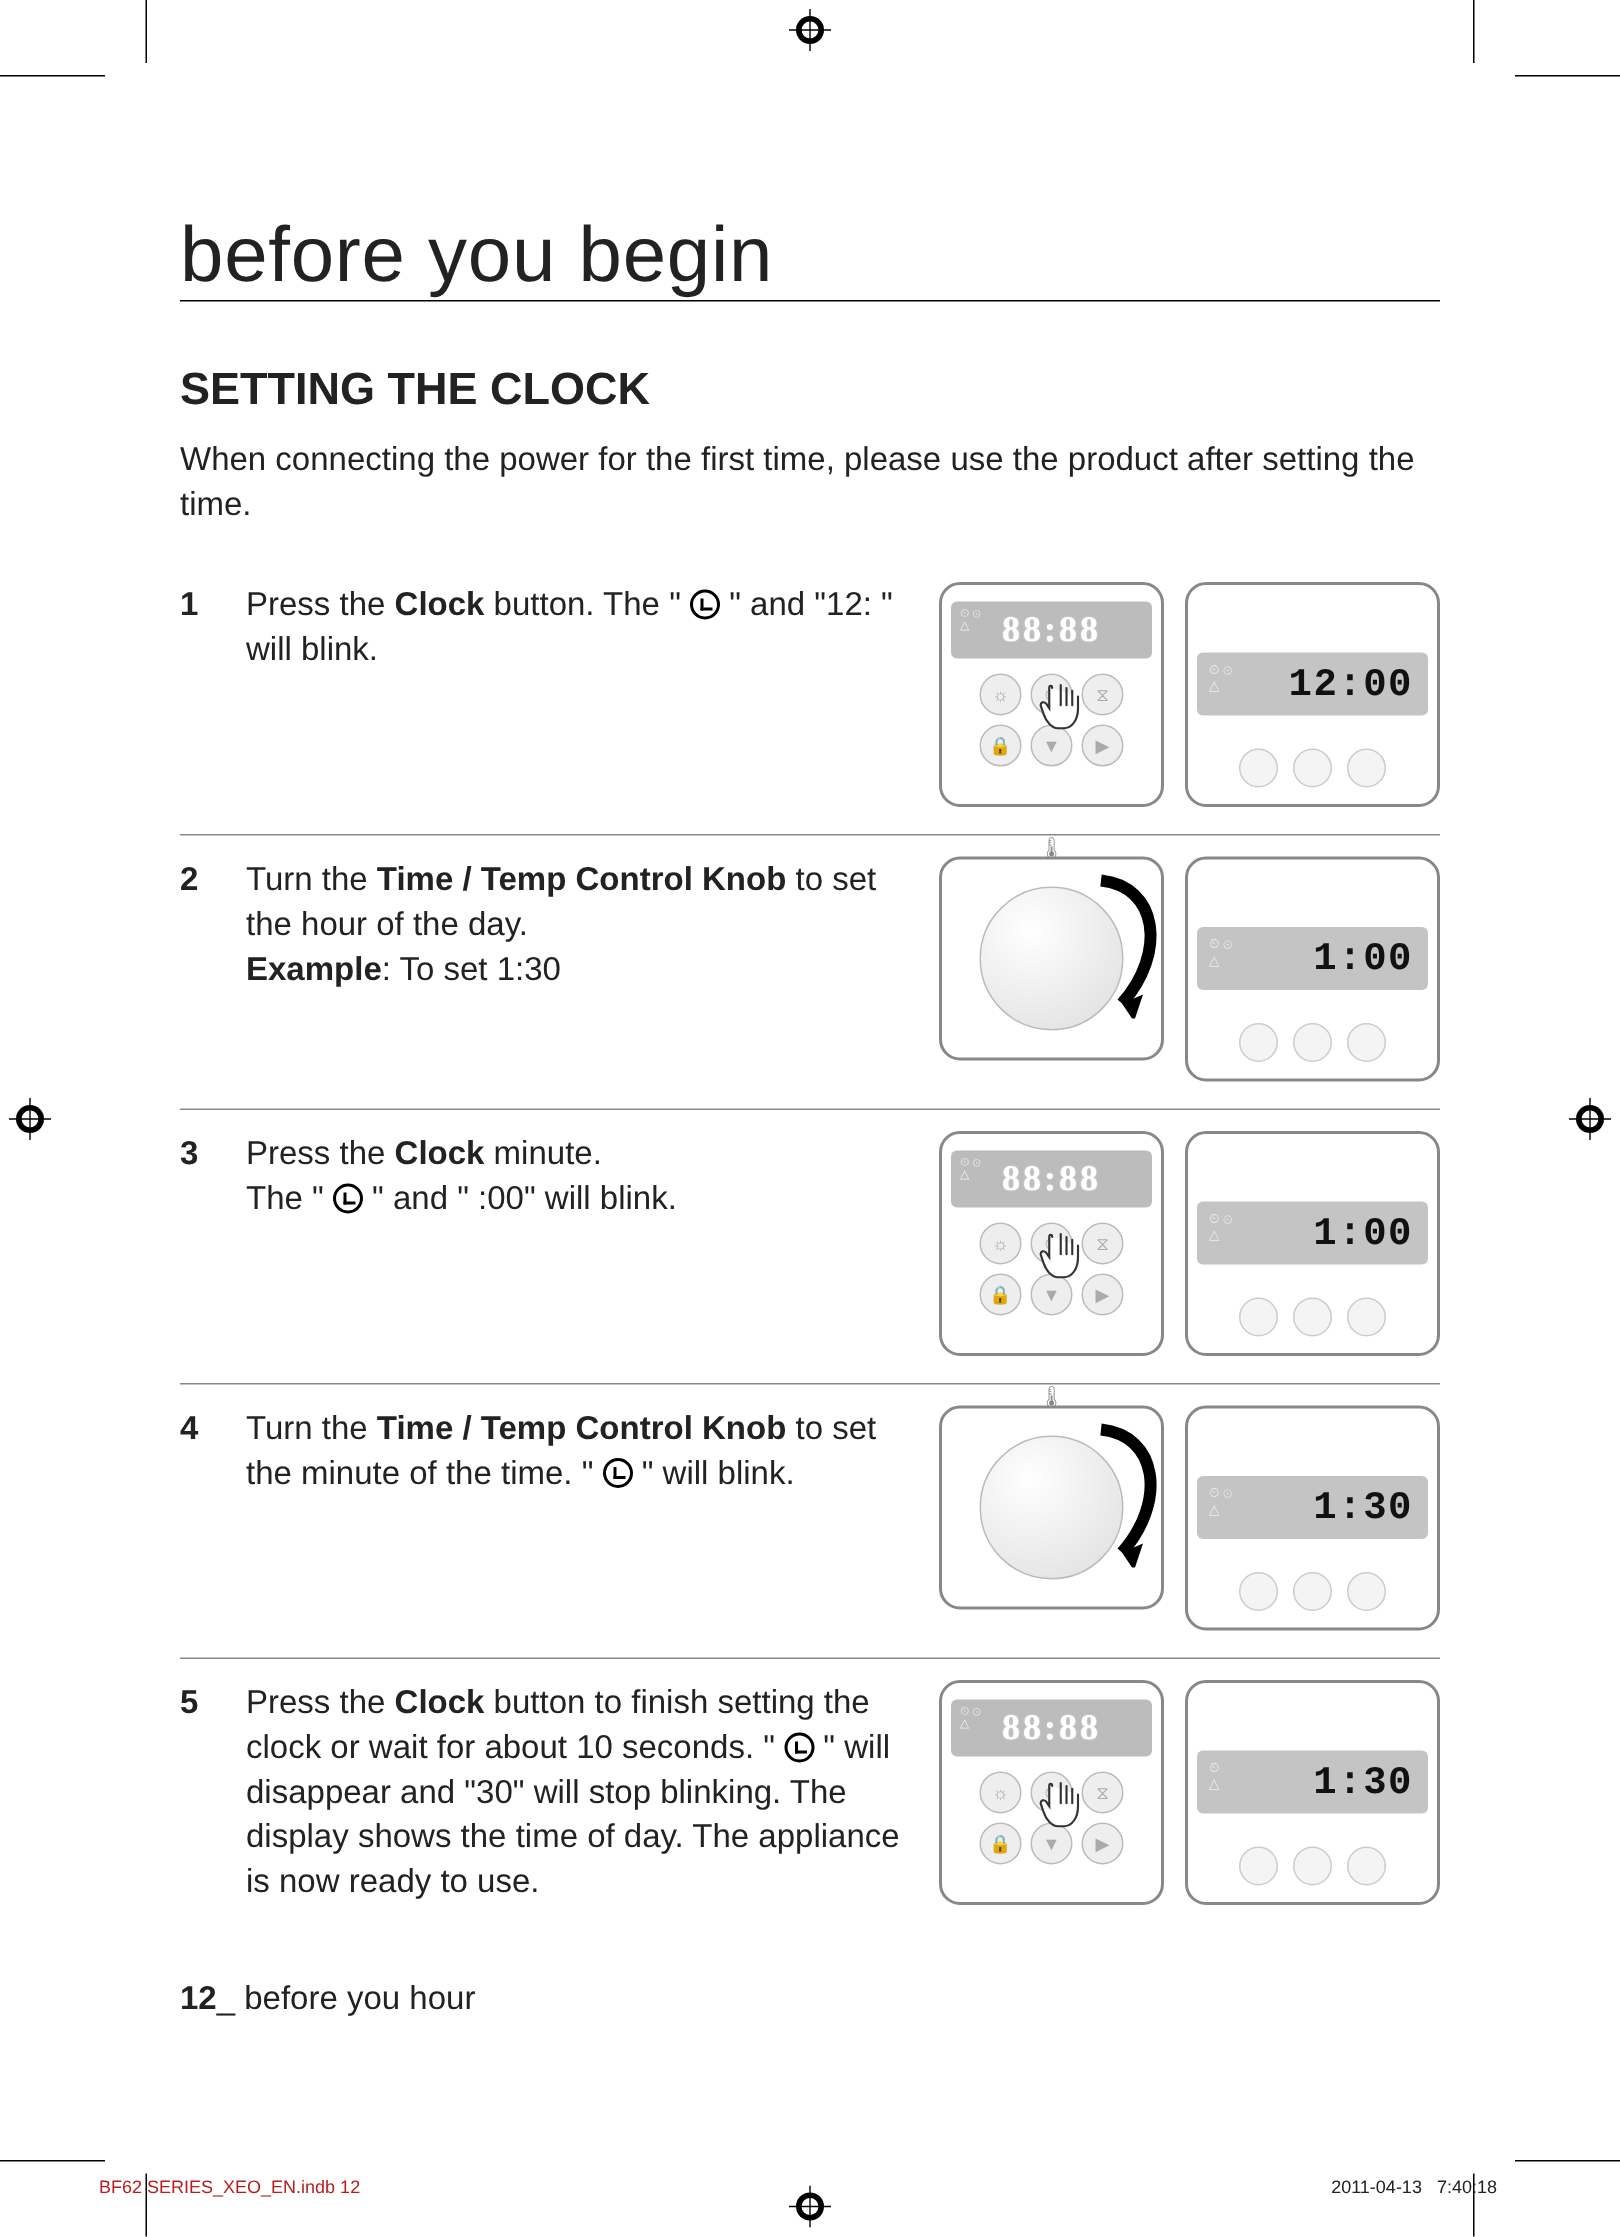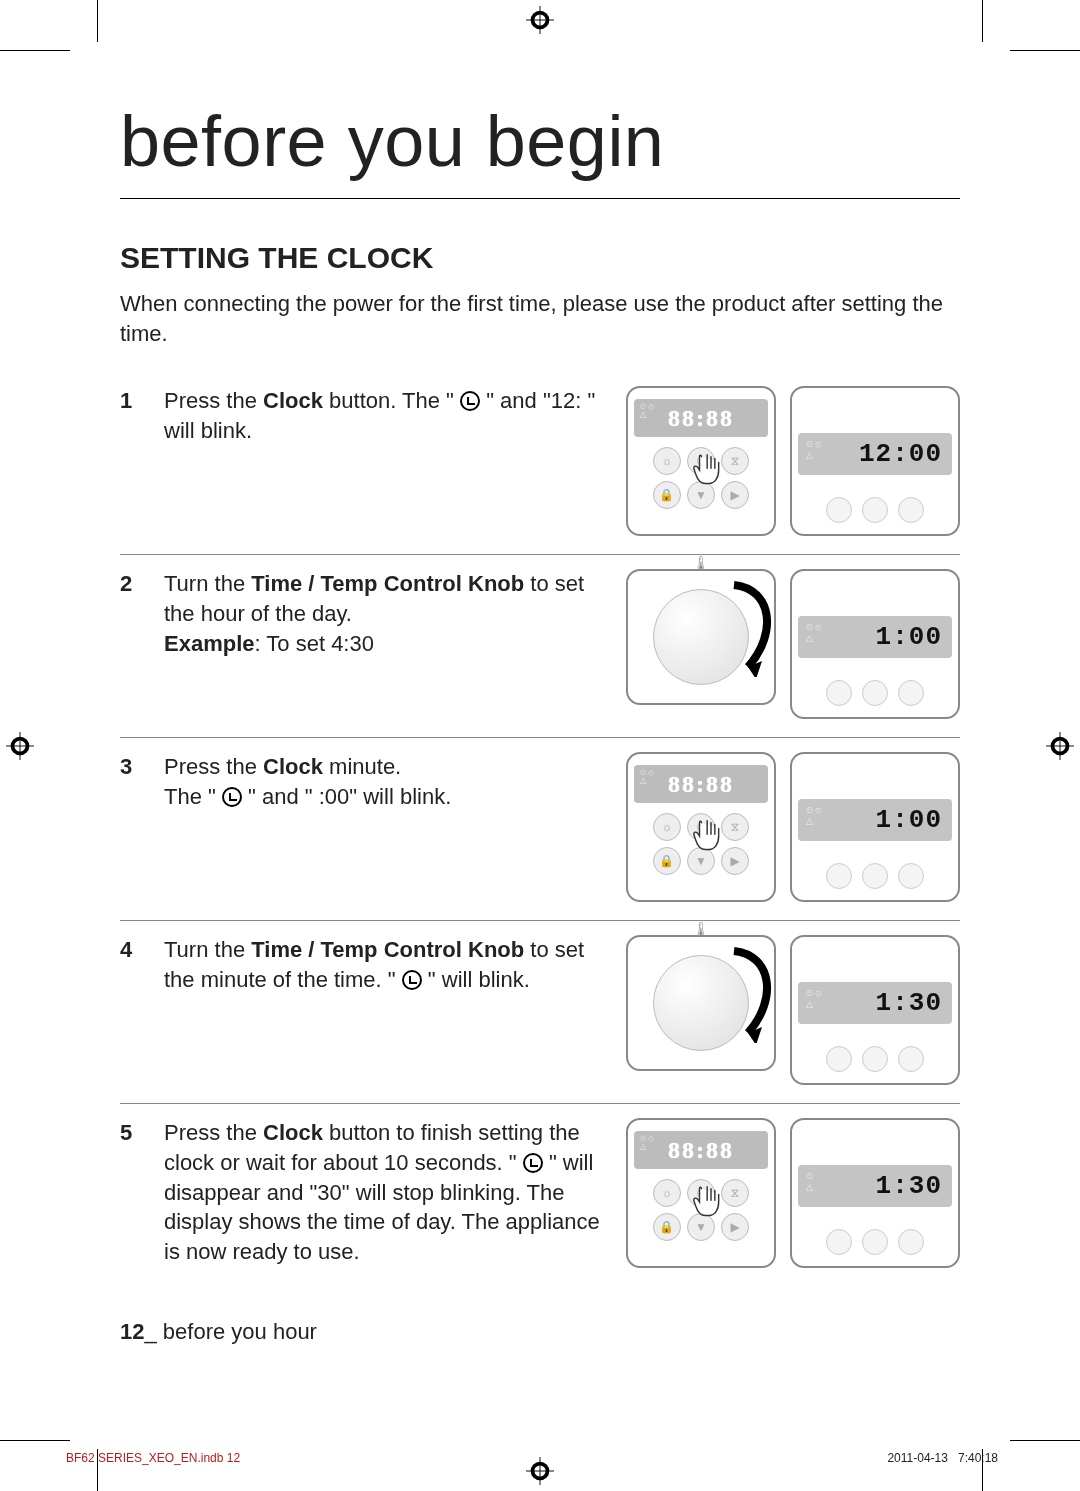--- a/index.html
+++ b/index.html
@@ -13,21 +13,21 @@
   .reg-left { left: 6px; top: 50%; transform: translateY(-50%); }
   .reg-right { right: 6px; top: 50%; transform: translateY(-50%); }
   
   
   .crop { position:absolute; background:#000; }
   .crop-h { height:1px; width:70px; }
   .crop-v { width:1px; height:42px; }
   
   .page { position:absolute; left:120px; right:120px; top:100px; bottom:190px; }
   
-  h1.title { font-weight:300; font-size:72px; letter-spacing:0.5px; border-bottom:1px solid #000; padding-bottom:16px; margin-bottom:42px; font-family: Arial, Helvetica, sans-serif; }
+  h1.title { font-weight:300; font-size:52px; letter-spacing:0.5px; border-bottom:1px solid #000; padding-bottom:0; margin-bottom:42px; font-family: Arial, Helvetica, sans-serif; margin-top: 40px; }
   h2.section { font-weight:700; font-size:30px; margin-bottom:14px; }
   p.intro { font-size:22px; line-height:1.35; margin-bottom:24px; }
   
   .step-row { display:flex; border-bottom:1px solid #888; padding:14px 0 18px 0; min-height:160px; }
   .step-row:last-of-type { border-bottom:none; }
   .step-num { width:44px; font-weight:700; font-size:22px; padding-top:2px; }
   .step-text { flex:1; font-size:22px; line-height:1.35; padding-right:10px; }
   .step-text b { font-weight:700; }
   .step-imgs { display:flex; gap:14px; align-items:flex-start; }
   
@@ -151,21 +151,21 @@
             <div class="result-btn"></div>
           </div>
       </div>
     </div>
   </div>
 
   <div class="step-row">
     <div class="step-num">2</div>
     <div class="step-text">
       <span>Turn the </span><b>Time / Temp Control Knob</b><span> to set the hour of the day.</span><br>
-      <b>Example</b><span>: To set 4:30</span>
+      <b>Example</b><span>: To set 1:30</span>
     </div>
     <div class="step-imgs">
       <div class="panel panel-knob">
         <span class="knob-mark">🌡</span>
         <div class="knob-outer"></div>
         <svg class="arrow-cw" viewBox="0 0 60 100">
             <path d="M12 8 C 50 12 56 56 26 90" fill="none" stroke="#000" stroke-width="8"></path>
             <path d="M26 90 l14 -6 l-6 18 z" fill="#000"></path>
           </svg>
       </div>

